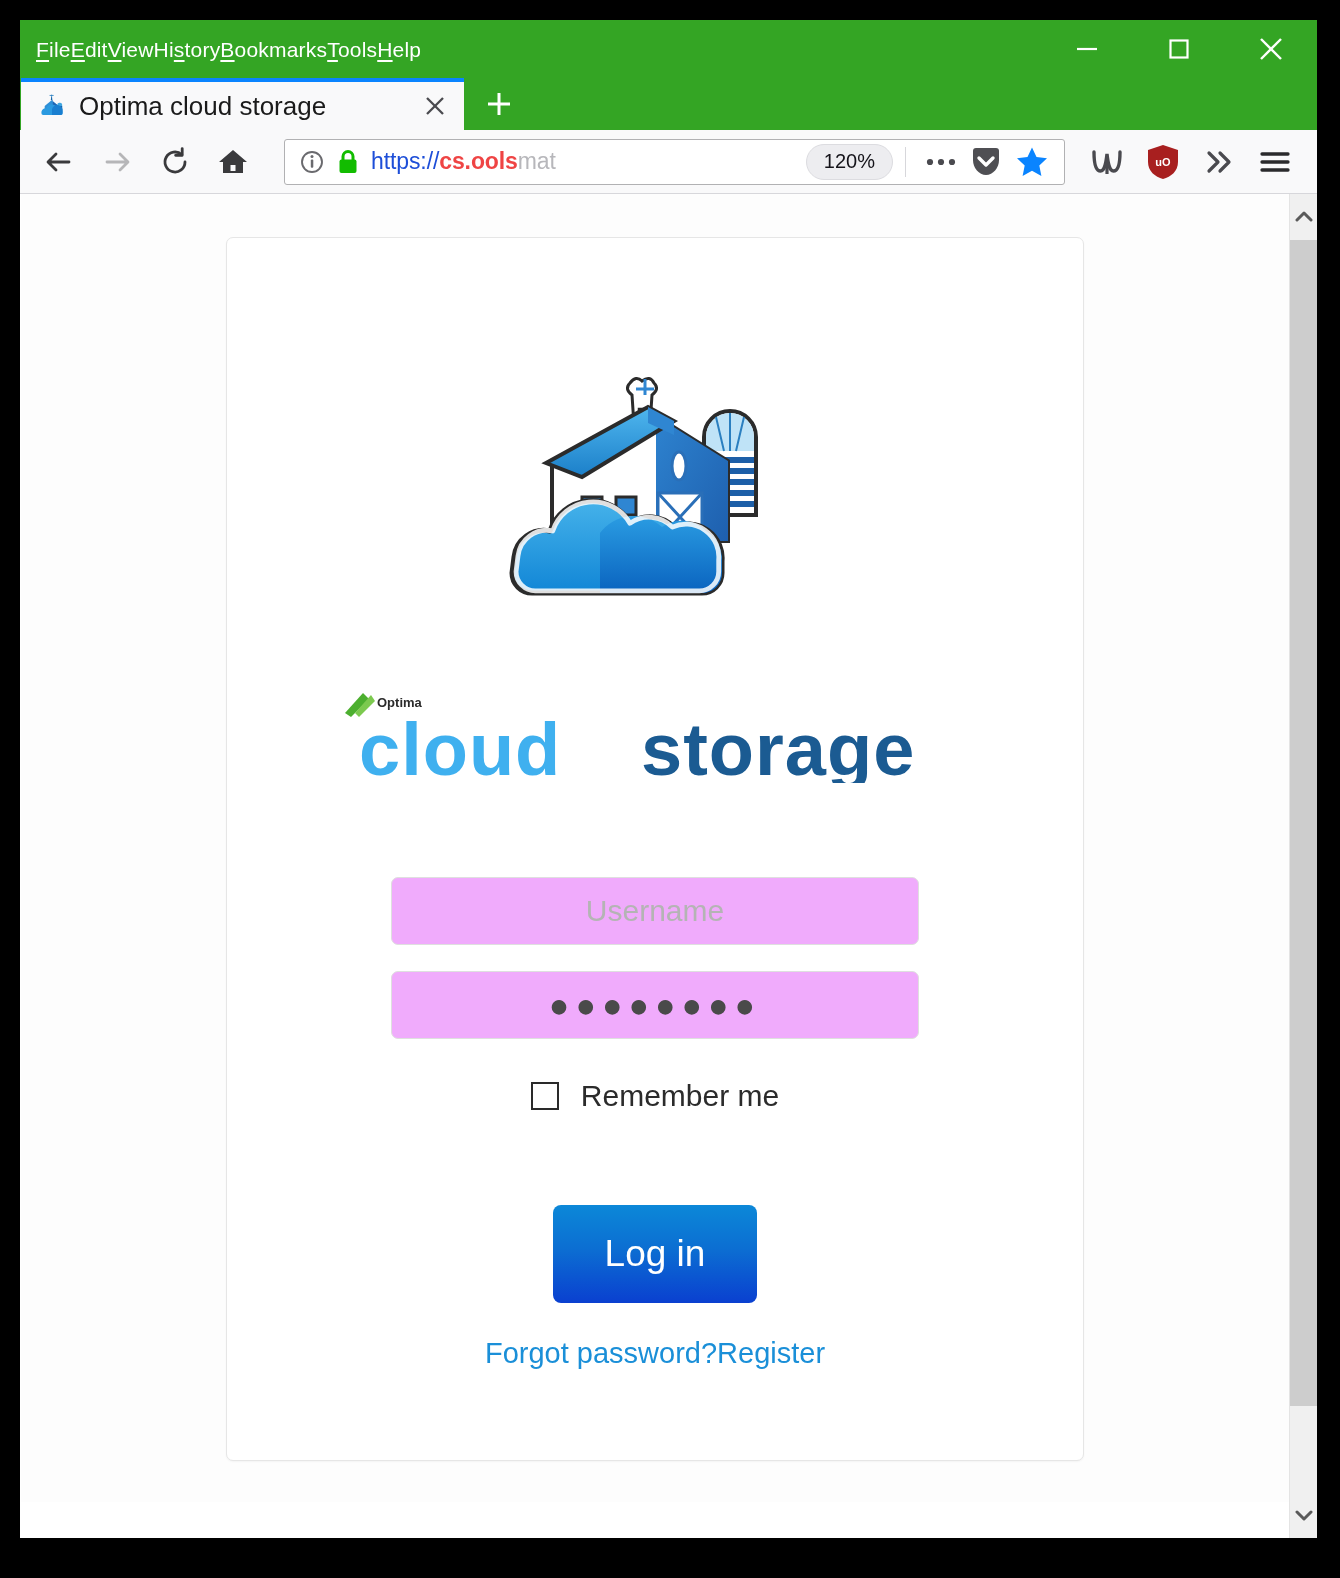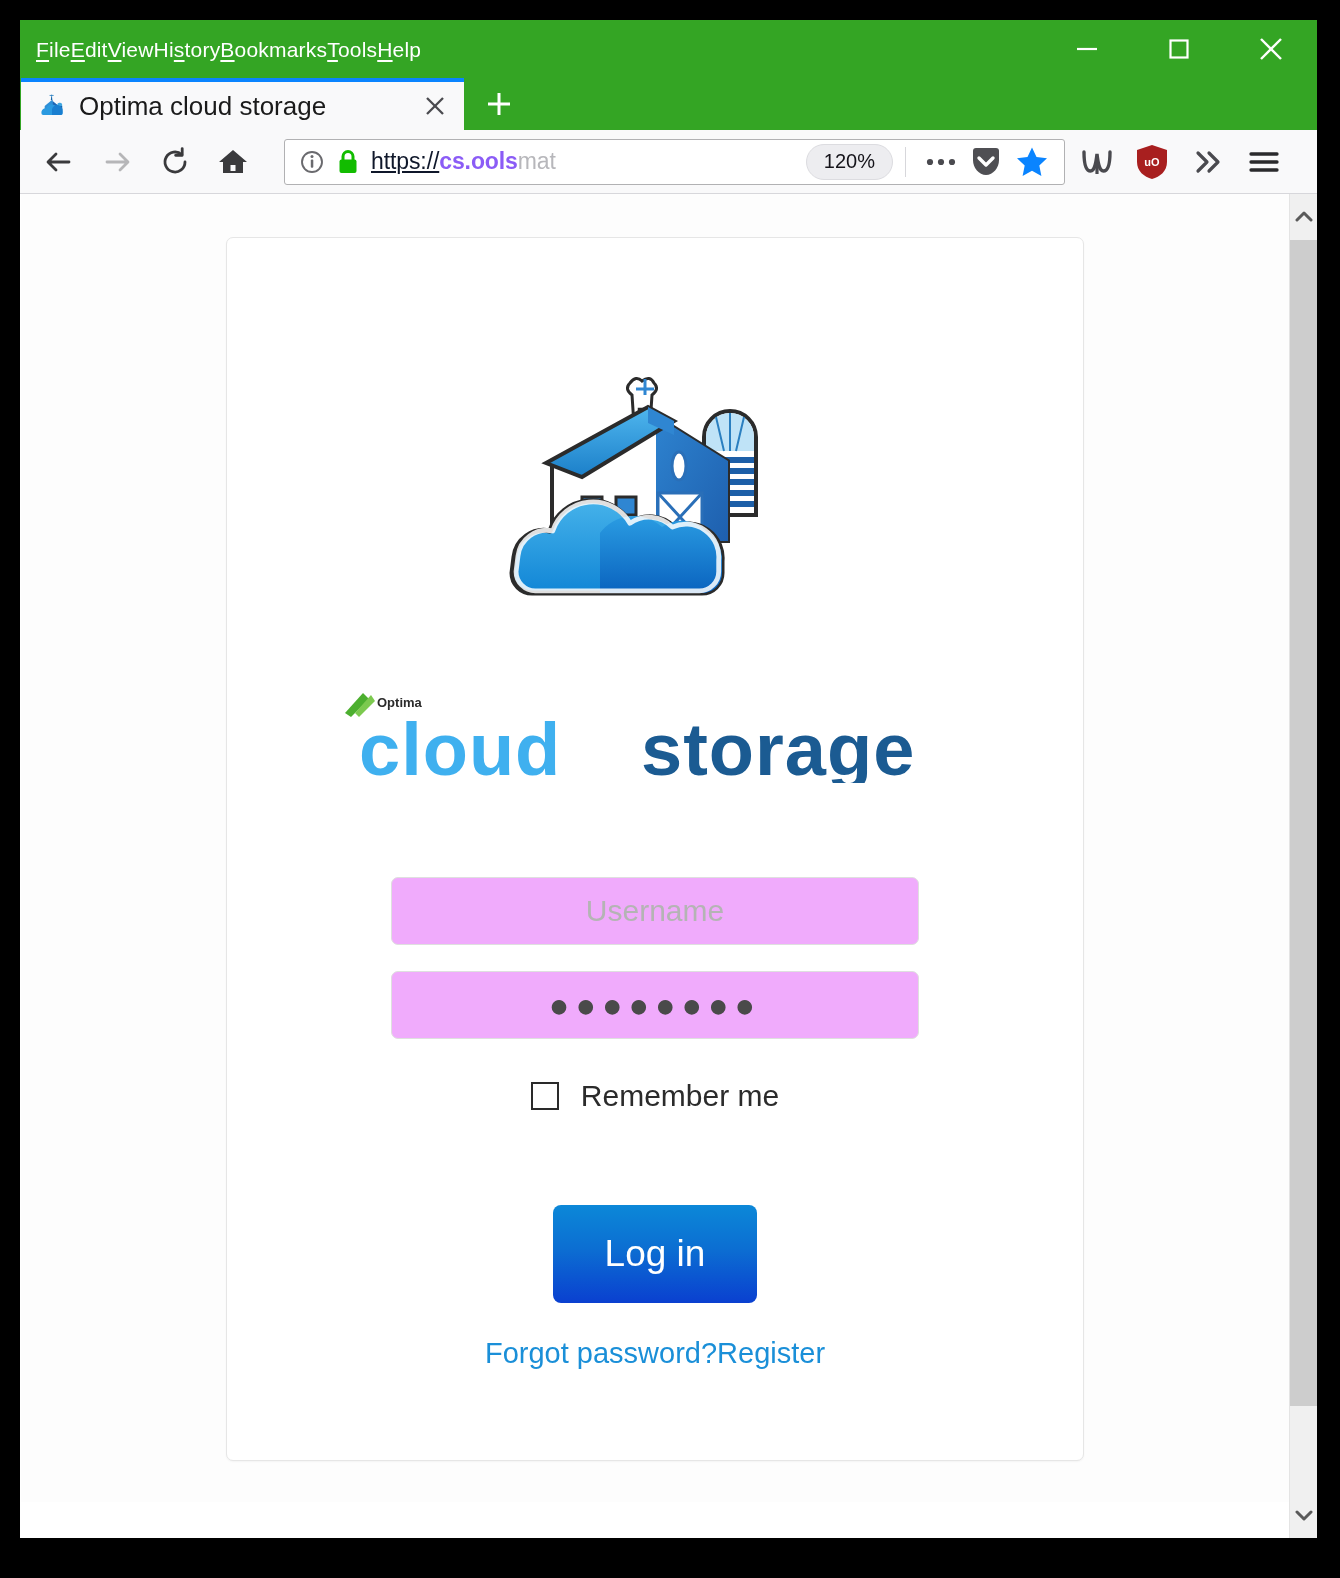--- a/index.html
+++ b/index.html
@@ -150,22 +150,22 @@
   .url-text {
     flex: 1;
     font-size: 23px;
     color: #b7b7bb;
     white-space: nowrap;
     overflow: hidden;
     min-width: 0;
     cursor: text;
     letter-spacing: -.1px;
   }
-  .url-text .scheme { color: #0f172a; text-decoration: underline; }
-  .url-text .host-strong { color: #8b5cf6; font-weight: bold; }
+  .url-text .scheme { color: #1d4ed8; }
+  .url-text .host-strong { color: #ef4444; font-weight: bold; }
   .zoom-badge {
     flex: 0 0 auto;
     background: #ededf0;
     border: 1px solid #dcdce0;
     border-radius: 18px;
     font-size: 20px;
     color: #15141a;
     padding: 5px 17px 6px;
     margin-left: 10px;
     cursor: pointer;
@@ -177,21 +177,21 @@
     flex: 0 0 1px;
   }
   .url-btn {
     flex: 0 0 auto;
     display: flex; align-items: center; justify-content: center;
     padding: 0 7px;
     cursor: pointer;
   }
   .ext-btn {
     width: 56px; height: 58px;
-    display: flex; align-items: center; justify-content: flex-start;
+    display: flex; align-items: center; justify-content: center;
     cursor: pointer;
     flex: 0 0 56px;
   }
 
   
   .viewport {
     flex: 1;
     display: flex;
     min-height: 0;
     background: #ffffff;

